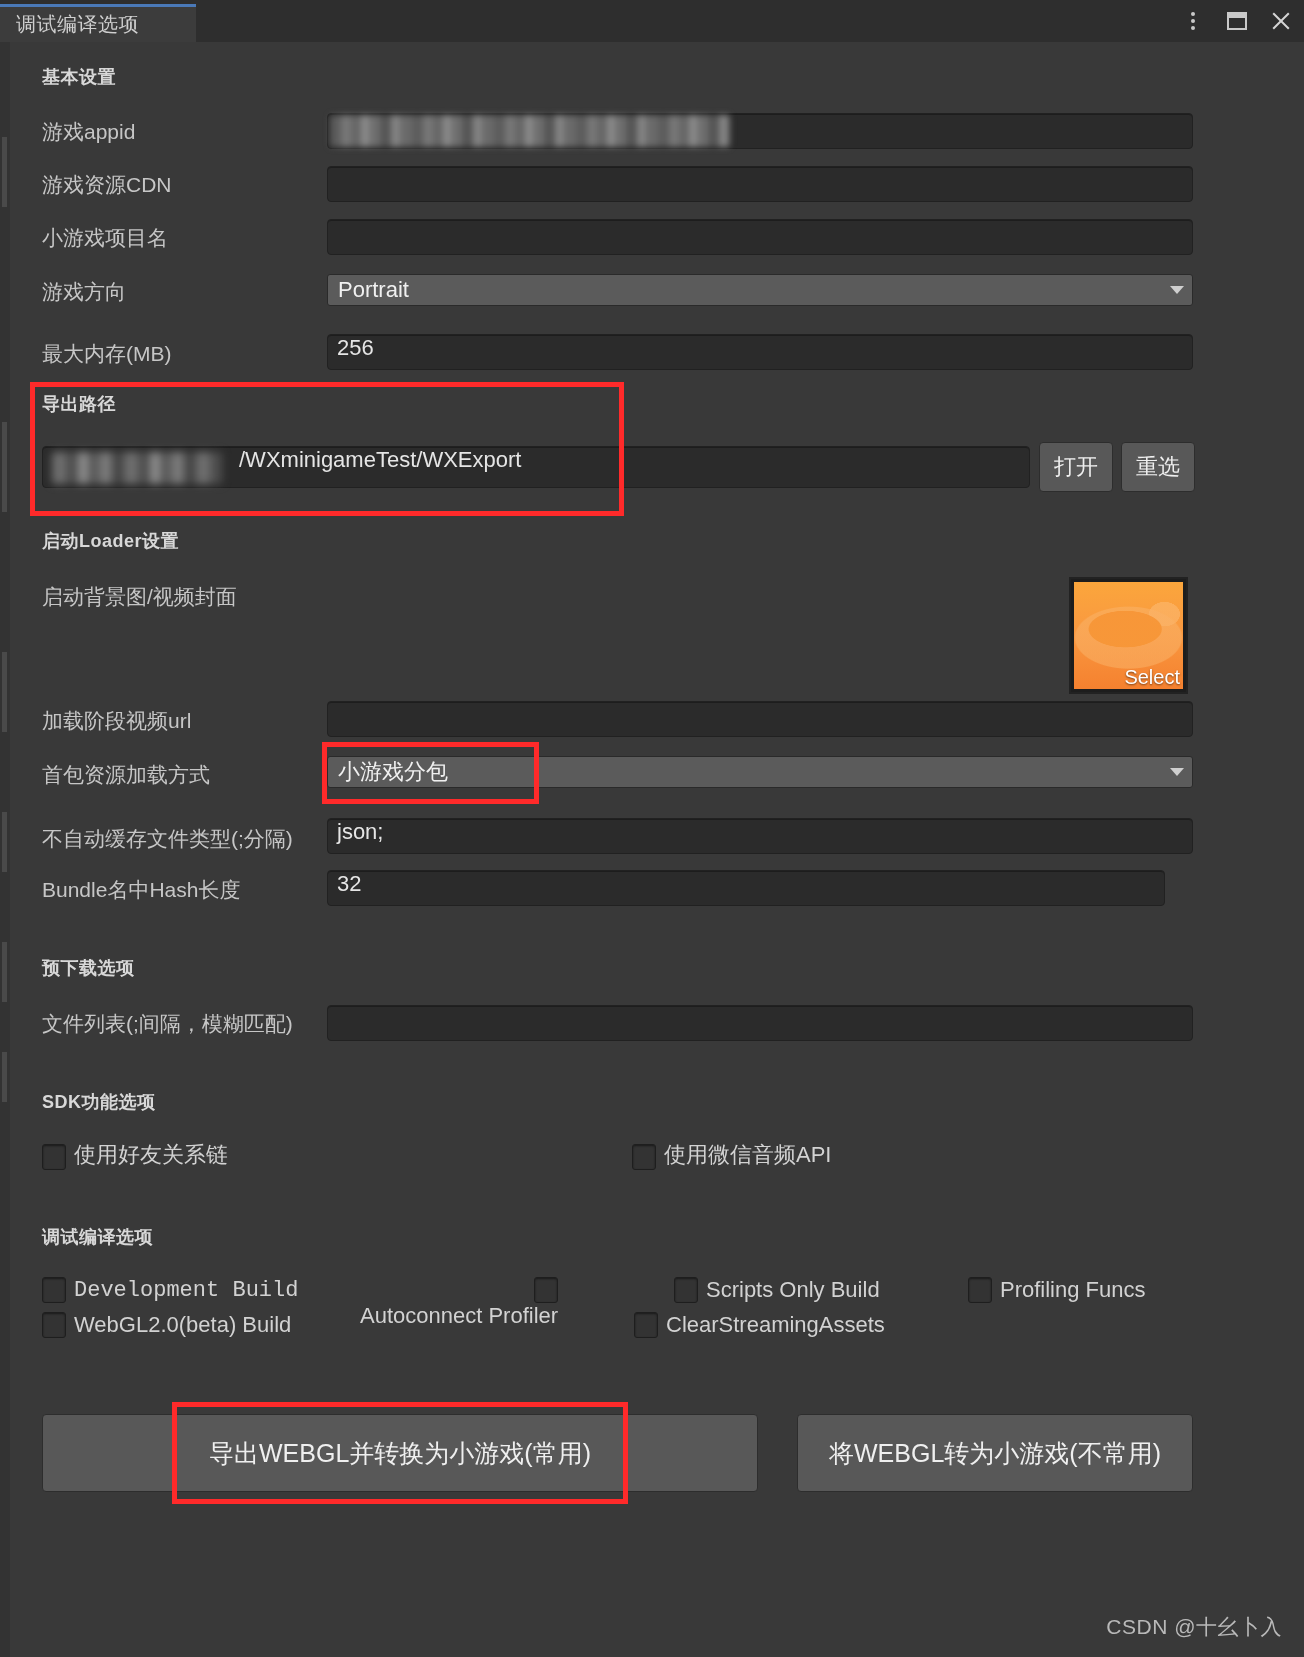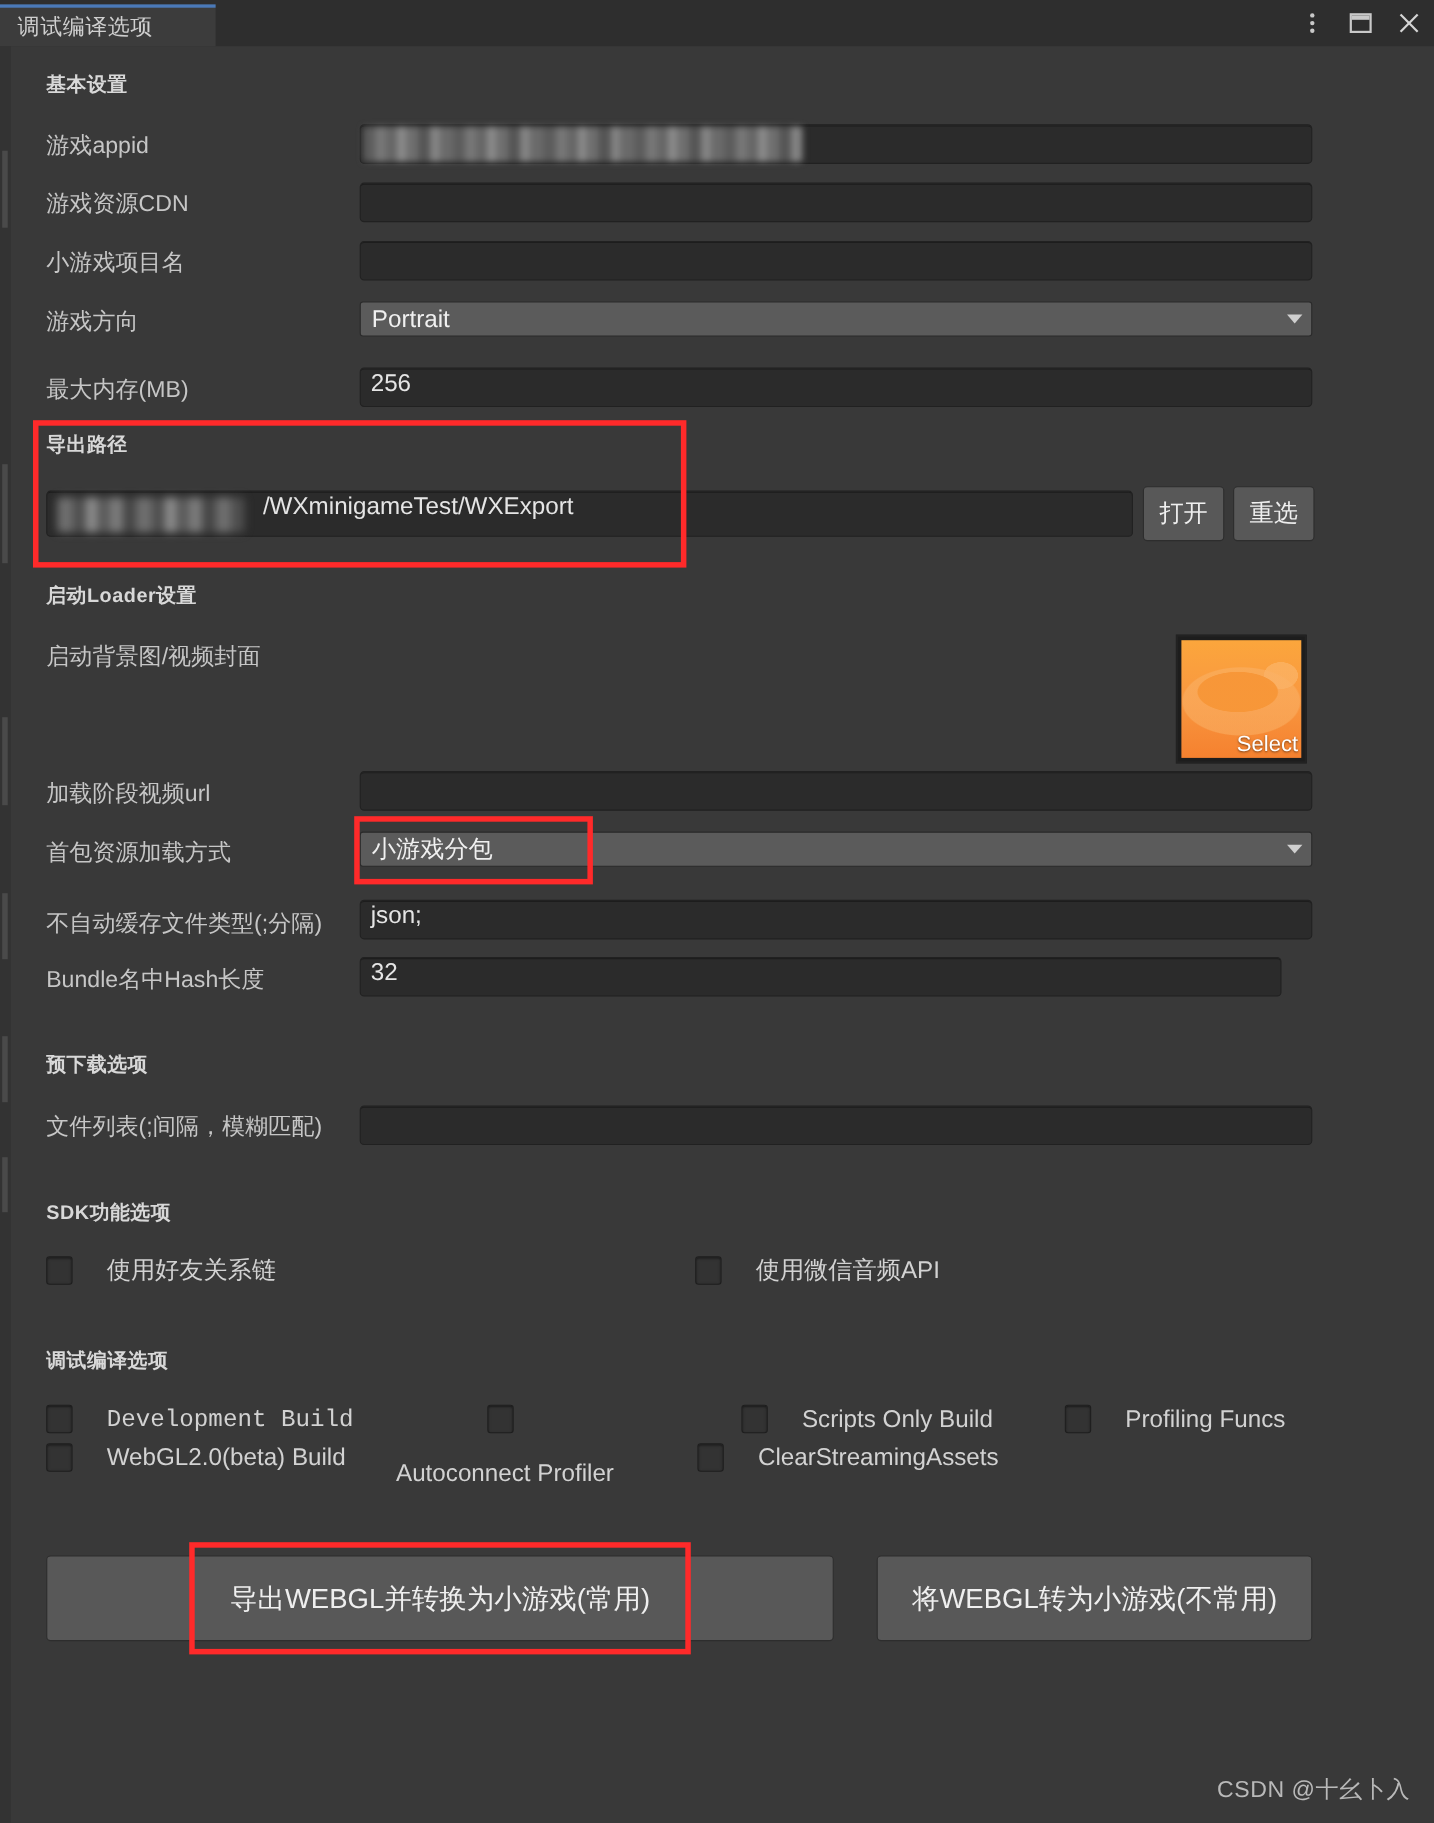--- a/index.html
+++ b/index.html
@@ -85,21 +85,21 @@
   .caret {
     width: 0; height: 0; border-left: 7px solid transparent; border-right: 7px solid transparent;
     border-top: 8px solid #cfcfcf;
   }
   .btn {
     position: absolute; background: #585858; border: 1px solid #2d2d2d; border-radius: 4px;
     color: #efefef; display: flex; align-items: center; justify-content: center;
     font-size: 22px;
   }
   .bigbtn { font-size: 25px; }
-  .cbrow { position: absolute; display: flex; align-items: center; gap: 23px; }
+  .cbrow { position: absolute; display: flex; align-items: flex-end; }
   .cbox {
     width: 24px; height: 26px; background: #333; border: 1px solid #1e1e1e;
     border-radius: 3px; box-shadow: inset 0 1px 2px #1a1a1a; flex: none;
   }
   .cblabel { color: #d2d2d2; font-size: 22px; margin-left: 8px; white-space: nowrap; }
 
   
   .blur {
     position: absolute; border-radius: 3px;
     background:

